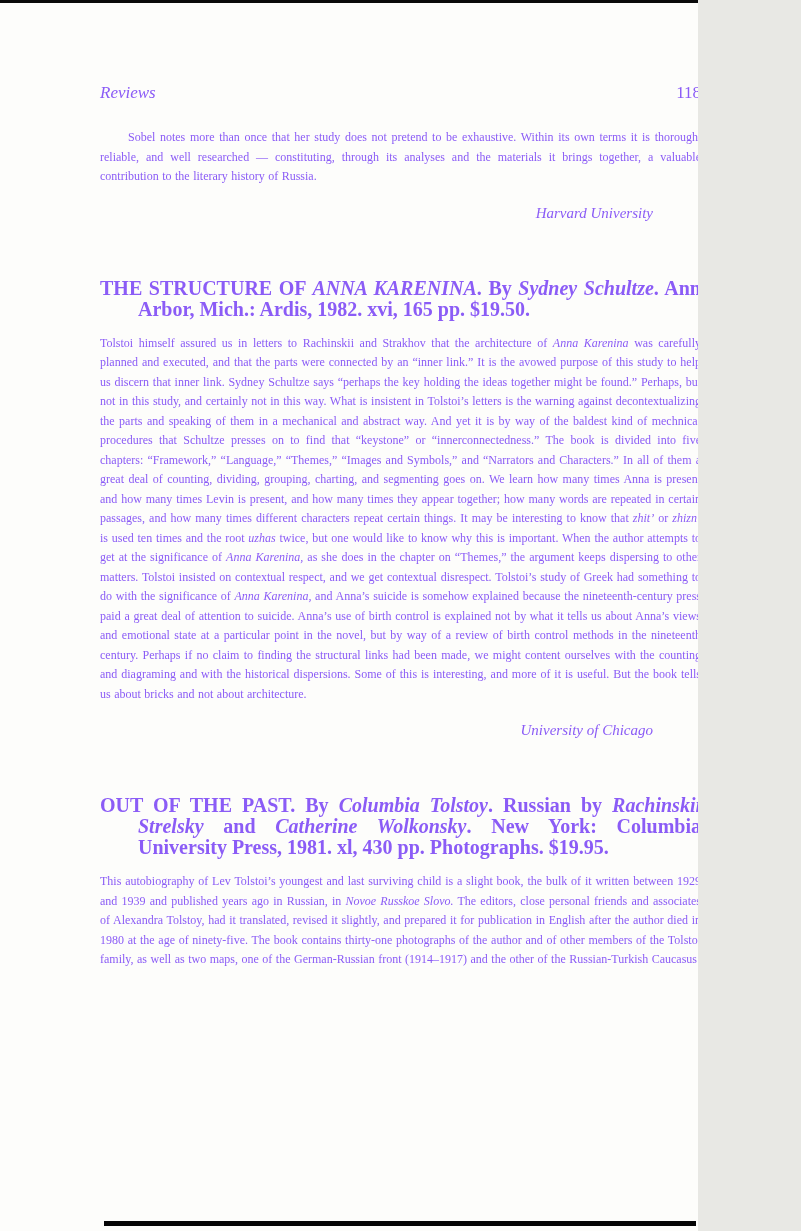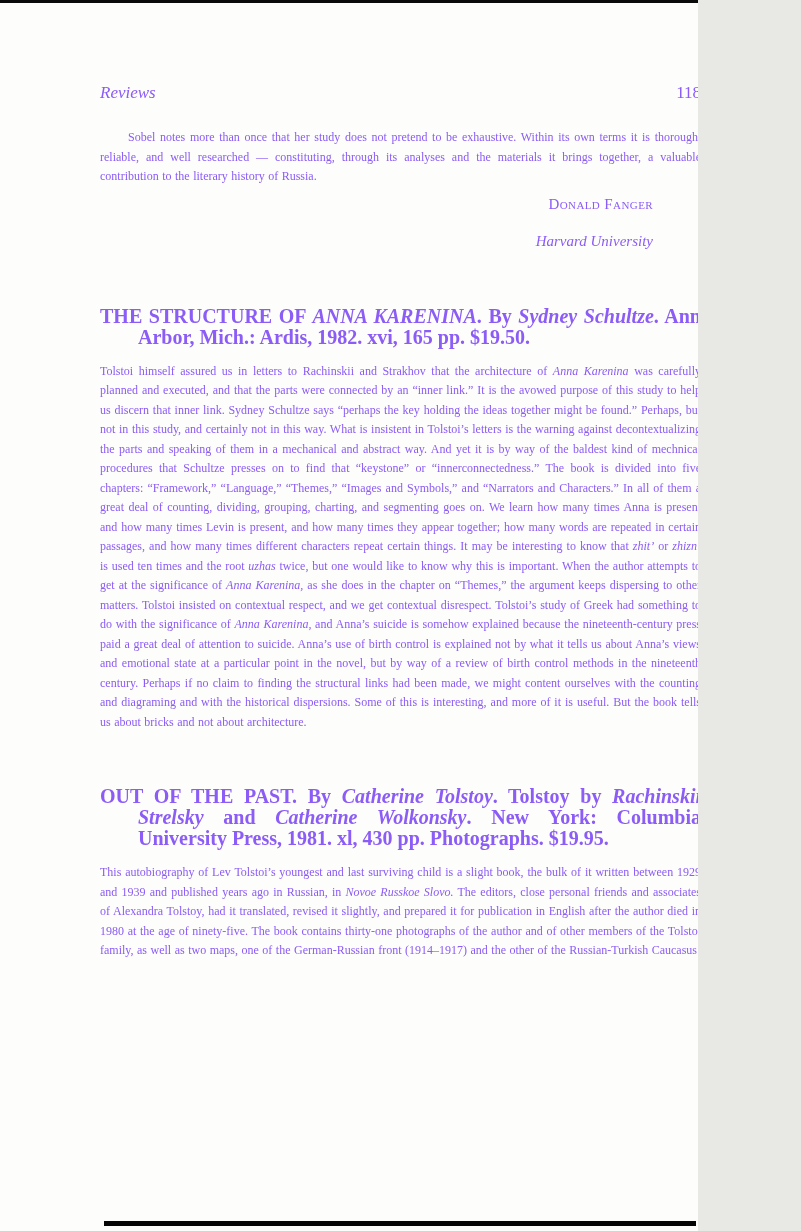--- a/index.html
+++ b/index.html
@@ -62,30 +62,30 @@
   <div class="scan-top"></div>
   <div class="content">
     <header class="page-header">
       <span class="journal-title">Reviews</span>
       <span class="page-number">118</span>
     </header>
     <main>
         <section class="review">
           <p class="para indent"><span>Sobel notes more than once that her study does not pretend to be exhaustive. Within its own terms it is thorough, reliable, and well researched — constituting, through its analyses and the materials it brings together, a valuable contribution to the literary history of Russia.</span></p>
           <div class="sig">
-            <div class="sig-name">Donald Fanger</div>
             <div class="sig-aff">Harvard University</div>
           </div>
         </section>
         <section class="review">
           <h2 class="heading"><span>THE STRUCTURE OF </span><span class="it">ANNA KARENINA</span><span>. By </span><span class="it">Sydney Schultze</span><span>. Ann Arbor, Mich.: Ardis, 1982. xvi, 165 pp. $19.50.</span></h2>
           <p class="para"><span>Tolstoi himself assured us in letters to Rachinskii and Strakhov that the architecture of </span><span class="it">Anna Karenina</span><span> was carefully planned and executed, and that the parts were connected by an “inner link.” It is the avowed purpose of this study to help us discern that inner link. Sydney Schultze says “perhaps the key holding the ideas together might be found.” Perhaps, but not in this study, and certainly not in this way. What is insistent in Tolstoi’s letters is the warning against decontextualizing the parts and speaking of them in a mechanical and abstract way. And yet it is by way of the baldest kind of mechnical procedures that Schultze presses on to find that “keystone” or “innerconnectedness.” The book is divided into five chapters: “Framework,” “Language,” “Themes,” “Images and Symbols,” and “Narrators and Characters.” In all of them a great deal of counting, dividing, grouping, charting, and segmenting goes on. We learn how many times Anna is present and how many times Levin is present, and how many times they appear together; how many words are repeated in certain passages, and how many times different characters repeat certain things. It may be interesting to know that </span><span class="it">zhit’</span><span> or </span><span class="it">zhizn’</span><span> is used ten times and the root </span><span class="it">uzhas</span><span> twice, but one would like to know why this is important. When the author attempts to get at the significance of </span><span class="it">Anna Karenina,</span><span> as she does in the chapter on “Themes,” the argument keeps dispersing to other matters. Tolstoi insisted on contextual respect, and we get contextual disrespect. Tolstoi’s study of Greek had something to do with the significance of </span><span class="it">Anna Karenina,</span><span> and Anna’s suicide is somehow explained because the nineteenth-century press paid a great deal of attention to suicide. Anna’s use of birth control is explained not by what it tells us about Anna’s views and emotional state at a particular point in the novel, but by way of a review of birth control methods in the nineteenth century. Perhaps if no claim to finding the structural links had been made, we might content ourselves with the counting and diagraming and with the historical dispersions. Some of this is interesting, and more of it is useful. But the book tells us about bricks and not about architecture.</span></p>
           <div class="sig">
+            <div class="sig-aff">University of Chicago</div>
           </div>
         </section>
         <section class="review">
-          <h2 class="heading"><span>OUT OF THE PAST. By </span><span class="it">Catherine Tolstoy</span><span>. Tolstoy by </span><span class="it">Rachinskii Strelsky</span><span> and </span><span class="it">Catherine Wolkonsky</span><span>. New York: Columbia University Press, 1981. xl, 430 pp. Photographs. $19.95.</span></h2>
+          <h2 class="heading"><span>OUT OF THE PAST. By </span><span class="it">Columbia Tolstoy</span><span>. Russian by </span><span class="it">Rachinskii Strelsky</span><span> and </span><span class="it">Catherine Wolkonsky</span><span>. New York: Columbia University Press, 1981. xl, 430 pp. Photographs. $19.95.</span></h2>
           <p class="para"><span>This autobiography of Lev Tolstoi’s youngest and last surviving child is a slight book, the bulk of it written between 1929 and 1939 and published years ago in Russian, in </span><span class="it">Novoe Russkoe Slovo.</span><span> The editors, close personal friends and associates of Alexandra Tolstoy, had it translated, revised it slightly, and prepared it for publication in English after the author died in 1980 at the age of ninety-five. The book contains thirty-one photographs of the author and of other members of the Tolstoi family, as well as two maps, one of the German-Russian front (1914–1917) and the other of the Russian-Turkish Caucasus</span></p>
         </section>
       </main>
   </div>
   <div class="scan-bottom"></div>
 </div>
 
 </body></html>

